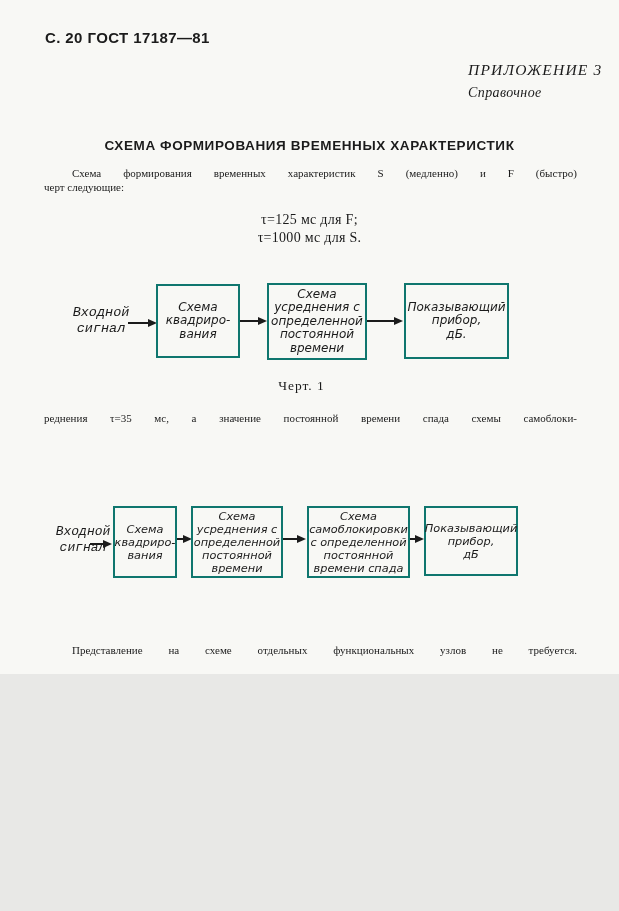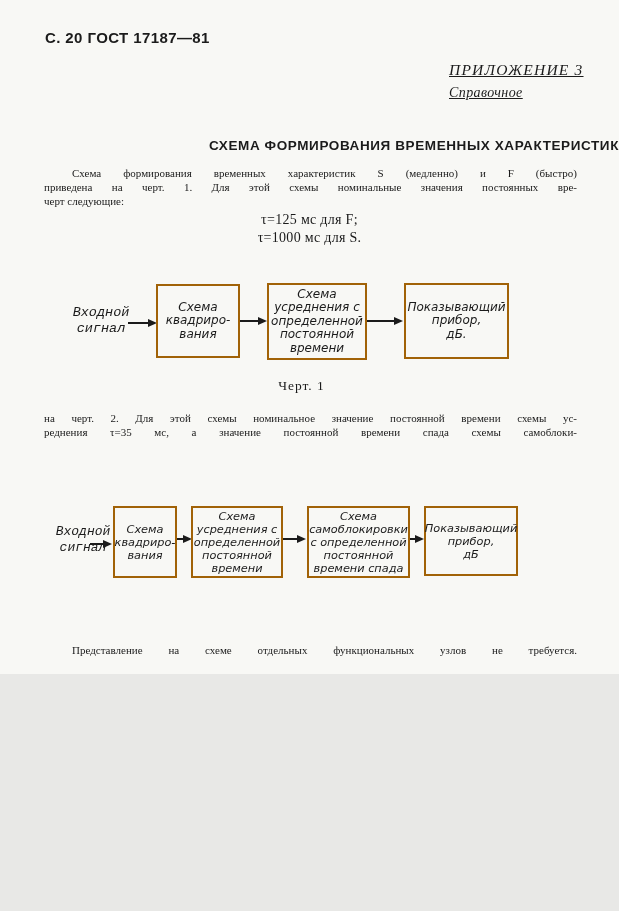--- a/index.html
+++ b/index.html
@@ -1,34 +1,34 @@
 <!DOCTYPE html>
 <html><head>
 <meta charset="utf-8">
 <style>
   html,body{margin:0;padding:0;background:#e8e8e6;}
   .page{position:relative;width:619px;height:674px;background:#f8f8f5;color:#1b1b1b;
         font-family:"Liberation Serif",serif;overflow:hidden;}
   .hdr{position:absolute;left:45px;top:29px;font-family:"Liberation Sans",sans-serif;
        font-weight:bold;font-size:15px;letter-spacing:0.4px;}
-  .appendix{position:absolute;left:449px;top:61px;font-style:italic;text-decoration:underline;}
+  .appendix{position:absolute;left:468px;top:61px;font-style:italic;}
   .appendix .a1{font-size:15.5px;letter-spacing:1.2px;}
   .appendix .a2{font-size:14px;margin-top:6px;letter-spacing:0.4px;}
-  .title{position:absolute;left:0;right:0;top:138px;text-align:right;
+  .title{position:absolute;left:0;right:0;top:138px;text-align:center;
          font-family:"Liberation Sans",sans-serif;font-weight:bold;font-size:13.5px;letter-spacing:0.6px;}
   .para{position:absolute;left:44px;width:533px;font-size:11px;line-height:13.8px;}
   .line{text-align:justify;}
   .jfull{text-align-last:justify;}
   .indent{text-indent:28px;}
   .p1{top:167px}.p2{top:412px}.p3{top:644px}
   .formula{position:absolute;left:0;right:0;text-align:center;font-size:14px;letter-spacing:0.3px;}
   .f1{top:212px}.f2{top:230px}
   .cap{position:absolute;left:0;right:16px;text-align:center;font-size:13.5px;letter-spacing:1px;}
   .cap1{top:378px}.cap2{top:602px}
-  .dbox{position:absolute;border:2px solid #a16207;display:flex;flex-direction:column;
+  .dbox{position:absolute;border:2px solid #0f766e;display:flex;flex-direction:column;
         align-items:center;justify-content:center;font-family:"DejaVu Sans",sans-serif;
         font-style:italic;text-align:left;}
   .fz1 .dline{font-size:12px;line-height:13.5px;white-space:nowrap;}
   .fz2 .dline{font-size:11.3px;line-height:13px;white-space:nowrap;}
   .inlabel{position:absolute;font-family:Liberation Mono, monospace;font-style:italic;
            font-size:13.5px;line-height:15.5px;text-align:center;}
   .arrow{position:absolute;height:2px;background:#1b1b1b;}
   .arrow::after{content:"";position:absolute;right:-8px;top:-3.5px;width:0;height:0;
         border-top:4.5px solid transparent;border-bottom:4.5px solid transparent;
         border-left:9px solid #1b1b1b;}
@@ -42,21 +42,20 @@
 
   <div class="appendix">
     <div class="a1">ПРИЛОЖЕНИЕ 3</div>
     <div class="a2">Справочное</div>
   </div>
 
   <div class="title">СХЕМА ФОРМИРОВАНИЯ ВРЕМЕННЫХ ХАРАКТЕРИСТИК</div>
 
   <div class="para p1">
     <div class="line indent jfull">Схема формирования временных характеристик S (медленно) и F (быстро)</div>
-    <div class="line jfull">приведена на черт. 1. Для этой схемы номинальные значения постоянных вре-</div>
     <div class="line">черт следующие:</div>
   </div>
 
   <div class="formula f1">τ=125 мс для F;</div>
   <div class="formula f2">τ=1000 мс для S.</div>
 
   <div class="inlabel" style="left:72px;top:305px;width:58px;">
     <div class="dline">Входной</div>
     <div class="dline">сигнал</div>
   </div>
@@ -76,21 +75,20 @@
   </div>
   <div class="arrow" style="left:367px;top:320px;width:28px;"></div>
   <div class="dbox fz1" style="left:404px;top:283px;width:101px;height:72px;">
     <div class="dline">Показывающий</div>
     <div class="dline">прибор,</div>
     <div class="dline">дБ.</div>
   </div>
   <div class="cap cap1">Черт. 1</div>
 
   <div class="para p2">
-    <div class="line jfull">на черт. 2. Для этой схемы номинальное значение постоянной времени схемы ус-</div>
     <div class="line jfull">реднения τ=35 мс, а значение постоянной времени спада схемы самоблоки-</div>
   </div>
 
   <div class="inlabel" style="left:54px;top:524px;width:58px;font-size:13px;">
     <div class="dline">Входной</div>
     <div class="dline">сигнал</div>
   </div>
   <div class="arrow" style="left:90px;top:543px;width:14px;"></div>
   <div class="dbox fz2" style="left:113px;top:506px;width:60px;height:68px;">
     <div class="dline">Схема</div>

